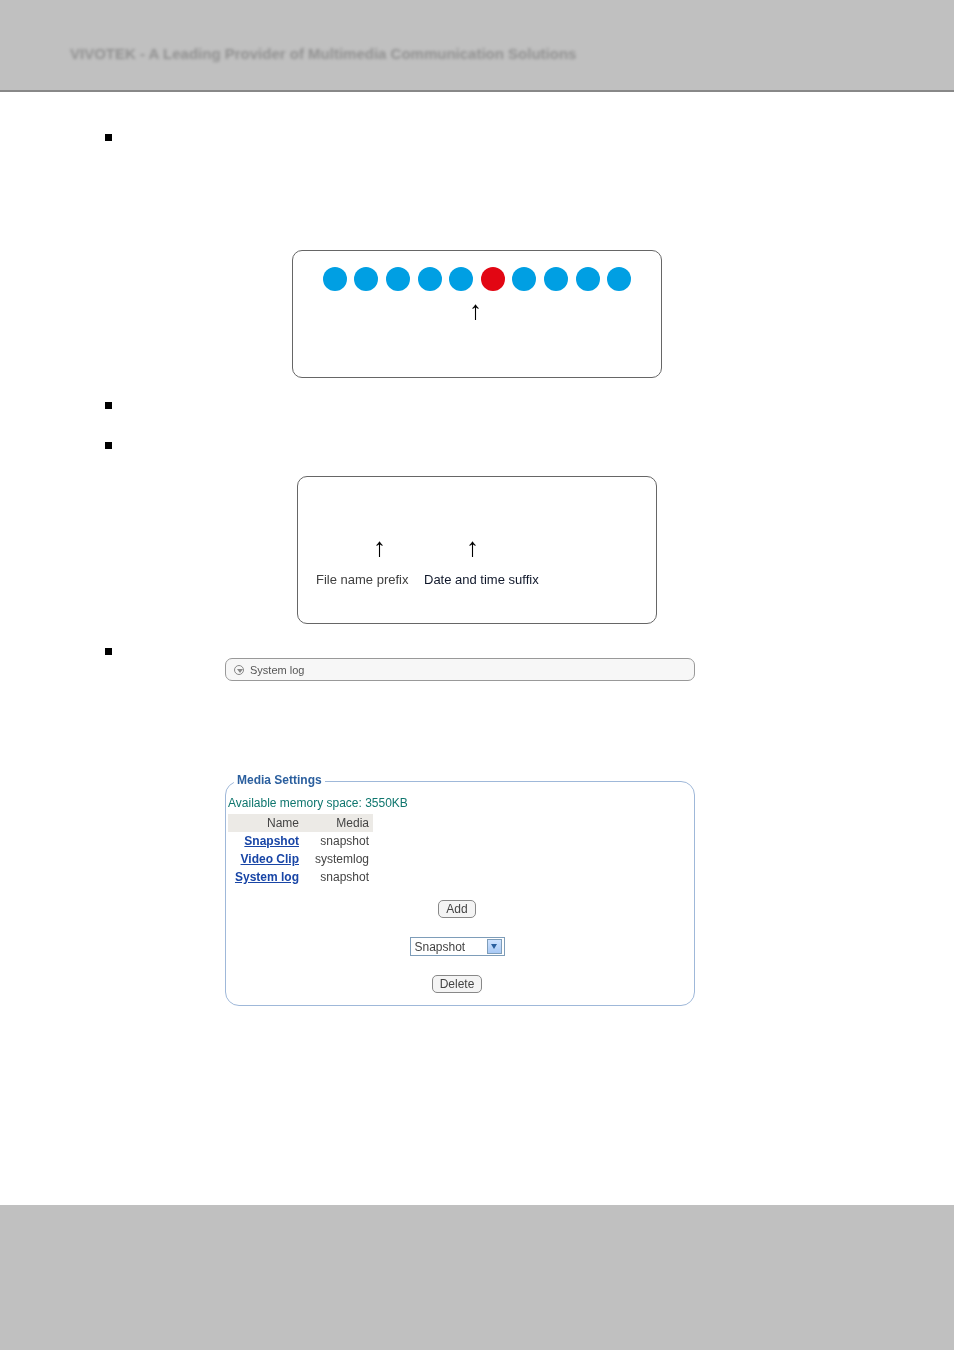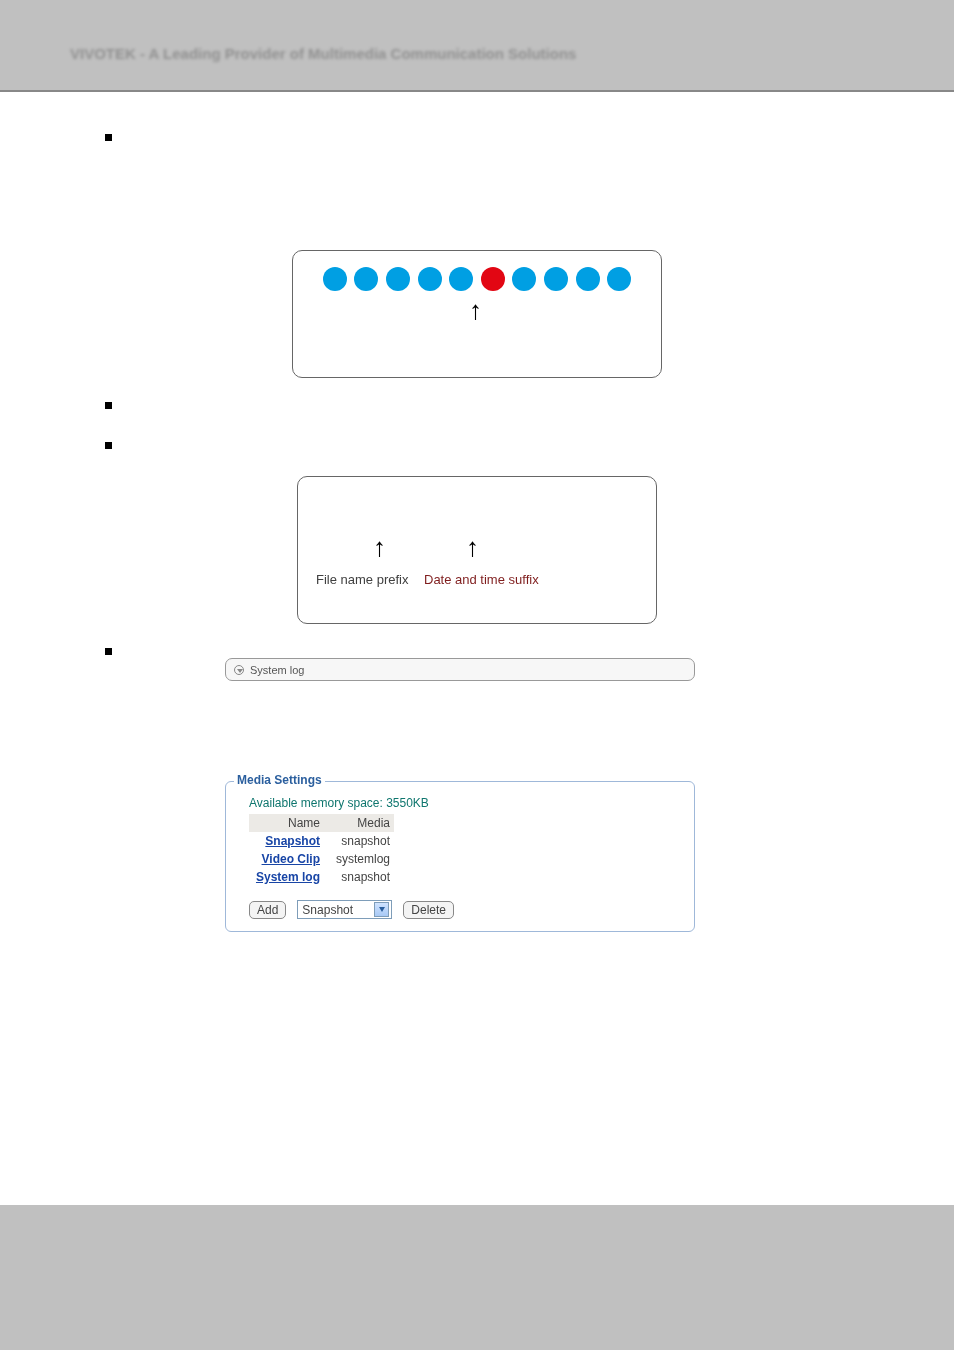--- a/index.html
+++ b/index.html
@@ -140,21 +140,21 @@
   .fig2 .ar1 { left: 75px; }
   .fig2 .ar2 { left: 168px; }
   .fig2 .labels {
     position: absolute;
     top: 95px;
     left: 0;
     right: 0;
     font-size: 13px;
   }
   .fig2 .l1 { color: #404040; position: absolute; left: 18px; }
-  .fig2 .l2 { color: #7f1d1d; position: absolute; left: 126px; }
+  .fig2 .l2 { color: #0f172a; position: absolute; left: 126px; }
 
   
   .syslog-wrap { margin-left: 155px; margin-top: -6px; }
   .syslog-btn {
     width: 470px;
     height: 23px;
     border: 1px solid #999;
     border-radius: 7px;
     background: #f7f7f7;
     display: flex;
@@ -180,22 +180,22 @@
     border-left: 3px solid transparent;
     border-right: 3px solid transparent;
     border-top: 4px solid #888;
   }
 
   
   .media-wrap { margin-left: 155px; margin-top: 100px; }
   .media-fs {
     width: 470px;
     border: 1px solid #9fb8d9;
-    border-radius: 6px;
-    padding: 6px 8px 12px 23px;
+    border-radius: 14px;
+    padding: 6px 8px 12px 2px;
     position: relative;
     font-size: 12px;
     color: #444;
   }
   .media-fs .legend {
     position: absolute;
     top: -9px;
     left: 8px;
     background: #fff;
     color: #2b5f9e;
@@ -218,21 +218,22 @@
   }
   .tbl .col1 { width: 75px; }
   .tbl .col2 { width: 70px; }
   .tbl .row { display: flex; font-size: 12px; }
   .tbl .link { color: #1845a6; text-decoration: underline; font-weight: bold; }
 
   .ctrls {
     margin-top: 14px;
     display: flex;
     align-items: center;
-    gap: 11px;
+    gap: 19px;
+    flex-direction: column;
   }
   .btn {
     border: 1px solid #888;
     border-radius: 5px;
     padding: 1px 7px;
     font-size: 12px;
     background: #f4f4f4;
   }
   .select {
     border: 1px solid #7e9db9;

